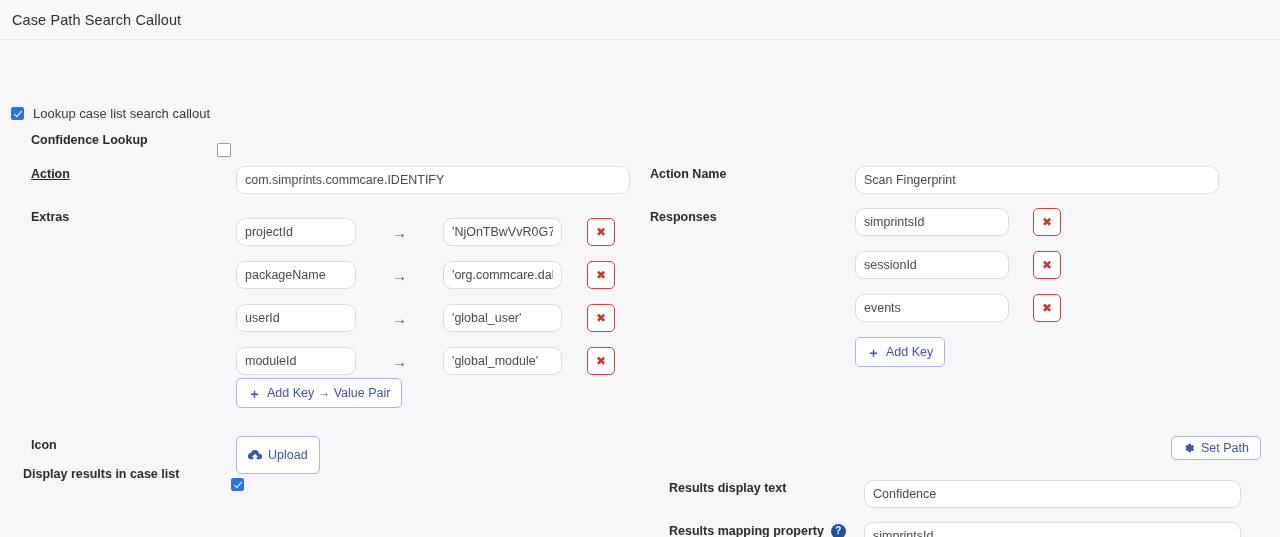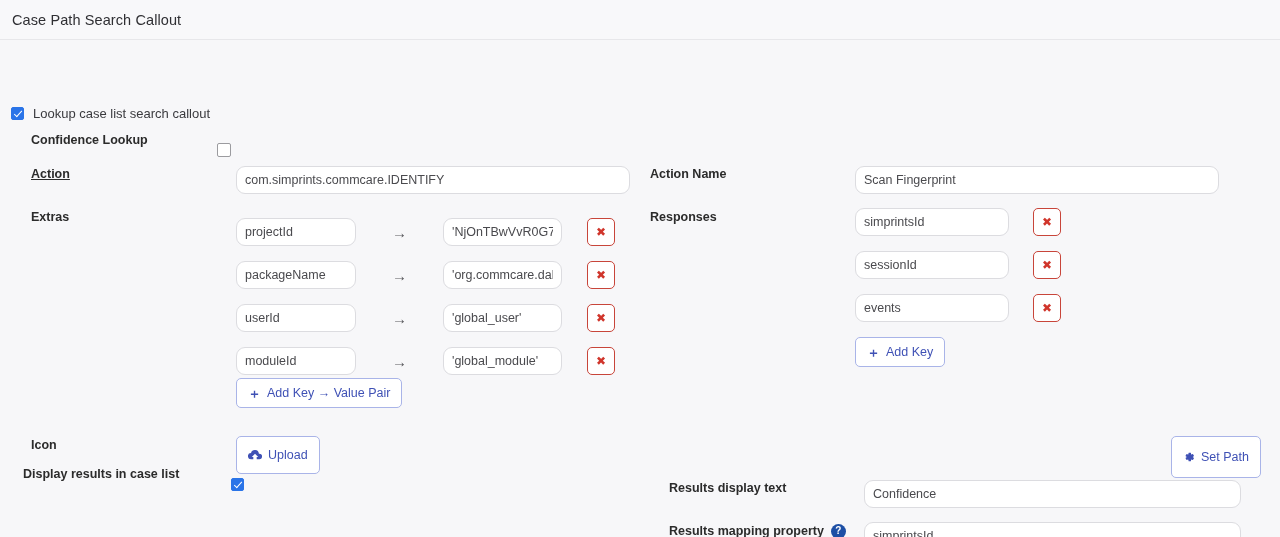--- a/index.html
+++ b/index.html
@@ -196,21 +196,21 @@
     padding: 0 11px;
     display: inline-flex;
     align-items: center;
     gap: 6px;
     cursor: pointer;
     white-space: nowrap;
   }
   .btn-add-kv   { position: absolute; left: 236px; top: 338px; }
   .btn-add-key  { position: absolute; left: 855px; top: 297px; }
   .btn-upload   { position: absolute; left: 236px; top: 396px; height: 38px; }
-  .btn-setpath  { position: absolute; left: 1171px; top: 396px; height: 42px; }
+  .btn-setpath  { position: absolute; left: 1171px; top: 396px; height: 24px; }
 
   .plus {
     font-weight: bold;
     font-size: 13px;
     line-height: 1;
   }
 
   .cbx-display { position: absolute; left: 231px; top: 438px; }
   .cbx-autolaunch { position: absolute; left: 217px; top: 103px; }
 

